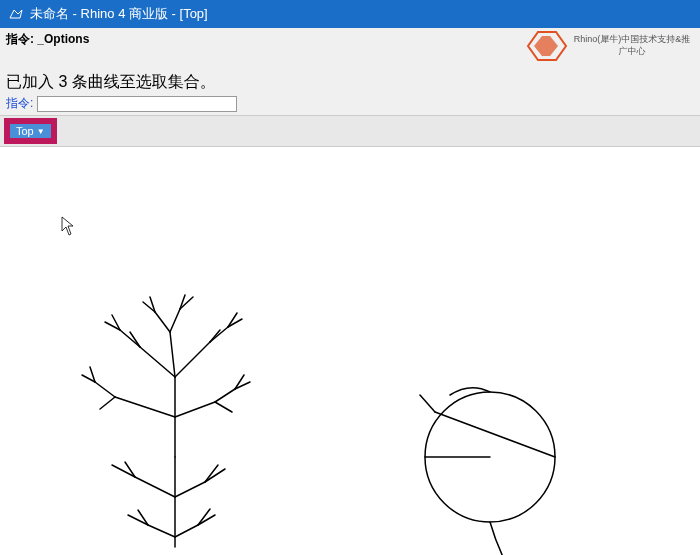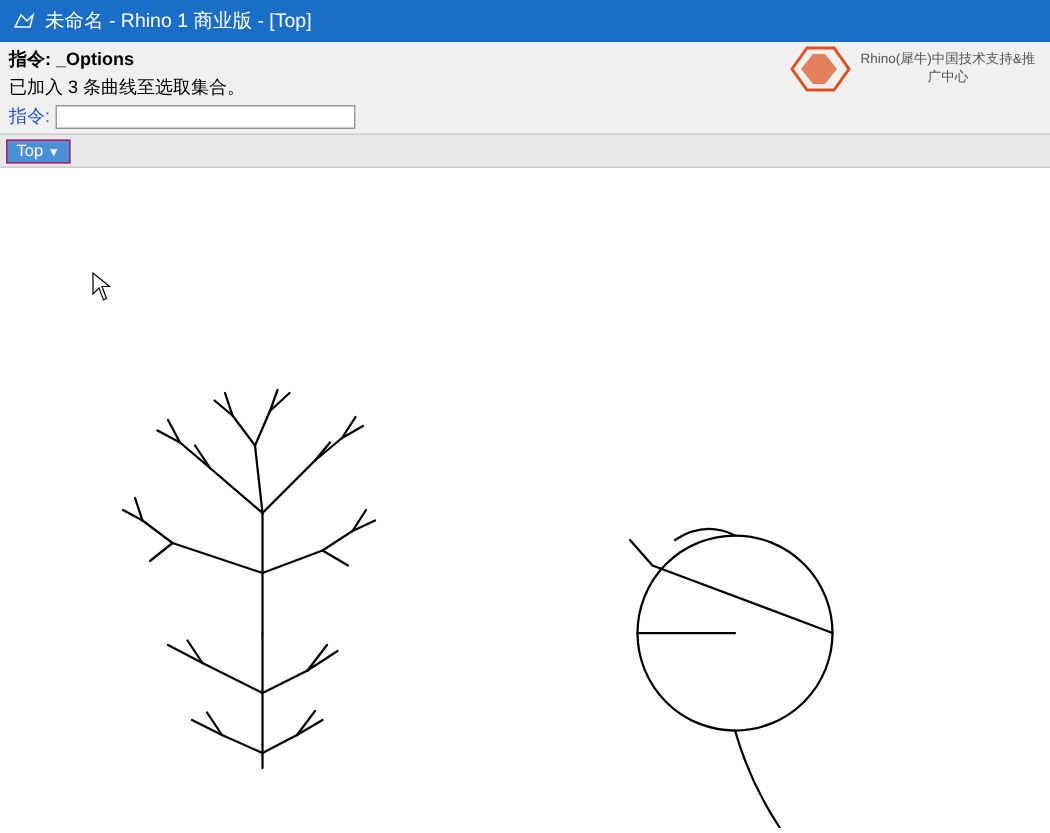--- a/index.html
+++ b/index.html
@@ -29,23 +29,24 @@
       border-bottom: 1px solid #ccc;
       padding: 2px 6px;
     }
     #command-line-1 {
       font-size: 12px;
       color: #000;
       padding: 1px 0;
       font-weight: bold;
     }
     #command-line-2 {
-      font-size: 12px;
+      font-size: 16px;
       color: #000;
       padding: 1px 0;
+      margin-top: 22px;
     }
     #command-input-row {
       display: flex;
       align-items: center;
       gap: 4px;
       padding: 1px 0;
     }
     #command-label {
       font-size: 12px;
       color: #1d4ed8;
@@ -61,21 +62,21 @@
 
     
     #viewport-label-area {
       background: #e8e8e8;
       padding: 2px 4px;
       border-bottom: 1px solid #ccc;
     }
     #viewport-label-btn {
       background: #4a90d9;
       color: white;
-      border: 1px solid #be185d;
+      border: 6px solid #be185d;
       padding: 1px 6px;
       font-size: 11px;
       cursor: pointer;
       display: inline-flex;
       align-items: center;
       gap: 3px;
     }
     #viewport-label-btn .dropdown-arrow {
       font-size: 8px;
     }
@@ -107,21 +108,21 @@
       height: 440px;
     }
   </style>
 </head>
 <body>
 
 <div id="title-bar">
   <svg width="16" height="16" viewBox="0 0 16 16">
     <polygon points="2,12 6,4 10,8 14,4 12,12" fill="none" stroke="white" stroke-width="1"></polygon>
   </svg>
-  <span>未命名 - Rhino 1 商业版 - [Top]</span>
+  <span>未命名 - Rhino 4 商业版 - [Top]</span>
 </div>
 
 <div id="logo-area">
   <svg width="52" height="36" viewBox="0 0 52 36">
 
     <polygon points="8,18 18,4 36,4 46,18 36,32 18,32" fill="none" stroke="#e05020" stroke-width="2"></polygon>
     <polygon points="14,18 22,8 30,8 38,18 30,28 22,28" fill="#e05020" opacity="0.7"></polygon>
 
     <text x="2" y="44" font-size="10" fill="#cc3300" font-weight="bold" font-family="Arial">SHAPER3D</text>
   </svg>

